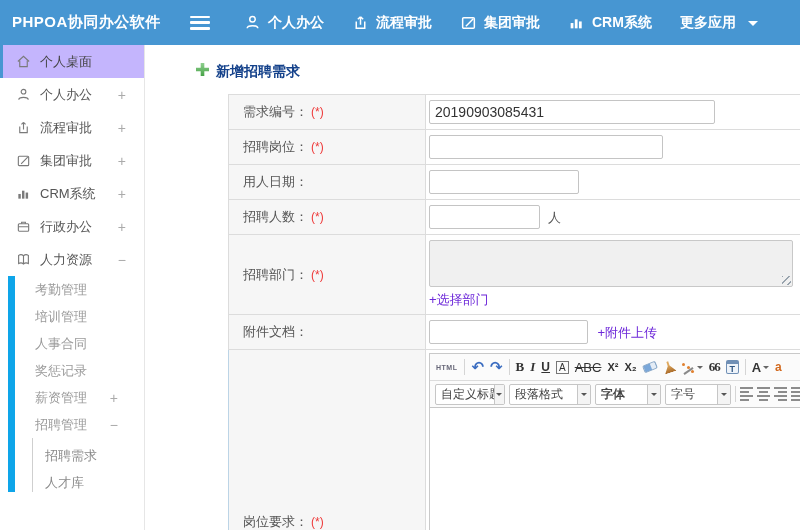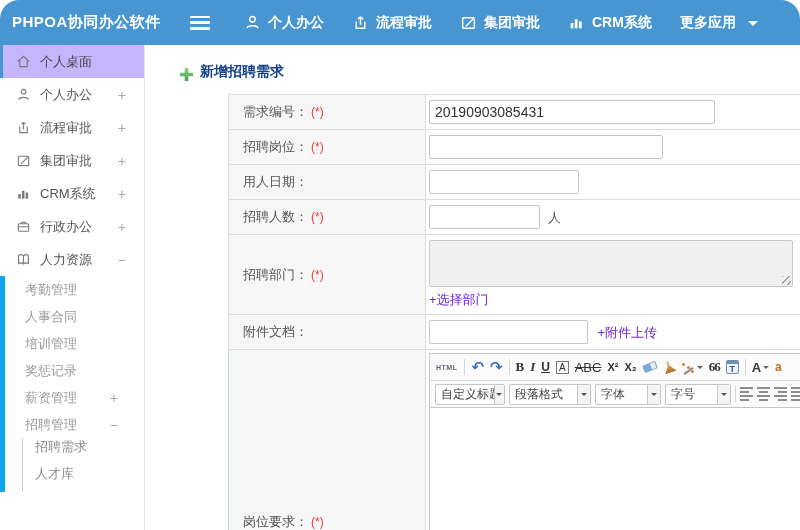--- a/index.html
+++ b/index.html
@@ -1,17 +1,17 @@
 <!DOCTYPE html>
 <html><head>
 <meta charset="utf-8">
 <style>
   * { margin:0; padding:0; box-sizing:border-box; }
   body { font-family:"Liberation Sans","DejaVu Sans",sans-serif; background:#fff; }
-  .viewport { position:relative; width:800px; height:530px; overflow:hidden; background:#fff;border-radius:19px; }
+  .viewport { position:relative; width:800px; height:530px; overflow:hidden; background:#fff; }
 
   
   .topbar { position:absolute; top:0; left:0; right:0; height:45px; background:#4796d2;
             display:flex; align-items:center; color:#fff; }
   .app-title { width:190px; padding-left:12px; font-size:15px; font-weight:bold; letter-spacing:.5px; }
   .hamburger { width:20px; height:14px; display:flex; flex-direction:column; justify-content:space-between;
                margin-right:34px; cursor:pointer; }
   .hamburger i { display:block; height:2.5px; background:#fff; border-radius:1px; }
   .nav-item { display:flex; align-items:center; margin-right:28px; font-size:14px; font-weight:600; cursor:pointer; }
   .nav-item .nico { width:17px; height:17px; margin-right:7px; display:inline-flex; }
@@ -22,30 +22,30 @@
   
   .sidebar { position:absolute; top:45px; left:0; bottom:0; width:145px; background:#fff;
              border-right:1px solid #e6e6e6; }
   .s1 { height:33px; display:flex; align-items:center; padding:0 18px 0 16px; font-size:13px;
         color:#555; cursor:pointer; }
   .s1.active { background:#c4b5fd; border-left:3px solid #4796d2; padding-left:13px; color:#444; }
   .s1 .sico { width:15px; height:15px; margin-right:9px; display:inline-flex; flex:none; }
   .s1 svg { width:100%; height:100%; stroke:#7a7a7a; fill:none; stroke-width:1.2; }
   .s1 svg .fil { fill:#7a7a7a; stroke:none; }
   .expander { margin-left:auto; color:#aaa; font-size:14px; line-height:1; }
-  .sub { border-left:5px solid #0ea5e9; }
+  .sub { margin-left:8px; border-left:7px solid #0ea5e9; }
   .s2 { height:27px; display:flex; align-items:center; padding:0 26px 0 20px; font-size:13px;
         color:#9a9a9a; cursor:pointer; }
   .sub3 { margin-left:17px; border-left:1px solid #cfcfcf; }
-  .s3 { height:27px; display:flex; align-items:flex-start; padding-left:12px; font-size:13px;
+  .s3 { height:27px; display:flex; align-items:flex-end; padding-left:12px; font-size:13px;
         color:#8a8a8a; cursor:pointer; }
 
   
   .content { position:absolute; top:45px; left:146px; right:0; bottom:0; background:#fff; overflow:hidden; }
-  .title-row { padding:18px 0 13px 34px; display:flex; align-items:flex-end; }
+  .title-row { padding:18px 0 13px 50px; display:flex; align-items:flex-start; }
   .plus-icon { width:13px; height:13px; margin-right:7px; background:linear-gradient(#8fd08f,#47a247);
                clip-path:polygon(36% 0,64% 0,64% 36%,100% 36%,100% 64%,64% 64%,64% 100%,36% 100%,36% 64%,0 64%,0 36%,36% 36%); }
   .page-title { font-size:14px; font-weight:bold; color:#15428b; }
 
   table.form { border-collapse:collapse; margin-left:82px; width:calc(100% - 82px); table-layout:fixed; }
   td { border:1px solid #dcdcdc; vertical-align:middle; }
   td.lbl { width:197px; background:#f6f6f6; padding-left:14px; font-size:13px; color:#555; }
   td.val { border-right:0; padding:5px 0 5px 3px; vertical-align:middle; }
   .req { color:#ee3a3a; margin-left:3px; font-size:12px; }
   .inp { height:24px; border:1px solid #c4c4c4; border-radius:2px; padding:0 5px; font-size:14px;
@@ -93,21 +93,21 @@
                font-size:9px; font-weight:bold; color:#335a86; display:flex; align-items:center; justify-content:center;
                background:#eef3f9; }
   .fontcolor { font-size:13px; font-weight:bold; }
   .bgcolor { font-size:12px; font-weight:bold; color:#d2691e; }
   .dd { display:inline-flex; align-items:center; justify-content:space-between; height:21px;
         border:1px solid #c6c6c6; background:#fff; border-radius:2px; cursor:pointer; flex:none; }
   .dd-label { padding:0 5px; font-size:12px; color:#444; overflow:hidden; }
   .dd-caret { width:13px; align-self:stretch; border-left:1px solid #c6c6c6; display:flex;
               align-items:center; justify-content:center; background:#f4f4f4; }
   .dd-caret i { width:0; height:0; border:3.5px solid transparent; border-top-color:#555; margin-top:3px; }
-  .ddw1{width:70px;} .ddw2{width:82px;} .ddw3{width:66px;} .ddw4{width:66px;}
+  .ddw1{width:70px;} .ddw2{width:82px;} .ddw3{width:66px;font-weight:bold;} .ddw4{width:66px;}
   .al { width:13px; display:flex; flex-direction:column; gap:2px; cursor:pointer; flex:none; }
   .al i { display:block; height:2px; background:#8c8c8c; }
   .al-left i:nth-child(even){ width:9px; }
   .al-center i:nth-child(even){ width:9px; margin:0 auto; }
   .al-right i:nth-child(even){ width:9px; margin-left:auto; }
   .al i:nth-child(odd){ width:13px; }
 </style>
 </head>
 <body>
 
@@ -244,24 +244,24 @@
       </span>
       <span>人力资源</span>
       <span class="expander">−</span>
     </div>
 
     <div class="sub">
       <div class="s2">
         <span>考勤管理</span>
       </div>
       <div class="s2">
+        <span>培训管理</span>
+      </div>
+      <div class="s2">
         <span>人事合同</span>
-      </div>
-      <div class="s2">
-        <span>培训管理</span>
       </div>
       <div class="s2">
         <span>奖惩记录</span>
       </div>
       <div class="s2">
         <span>薪资管理</span>
         <span class="expander">+</span>
       </div>
       <div class="s2">
         <span>招聘管理</span>

